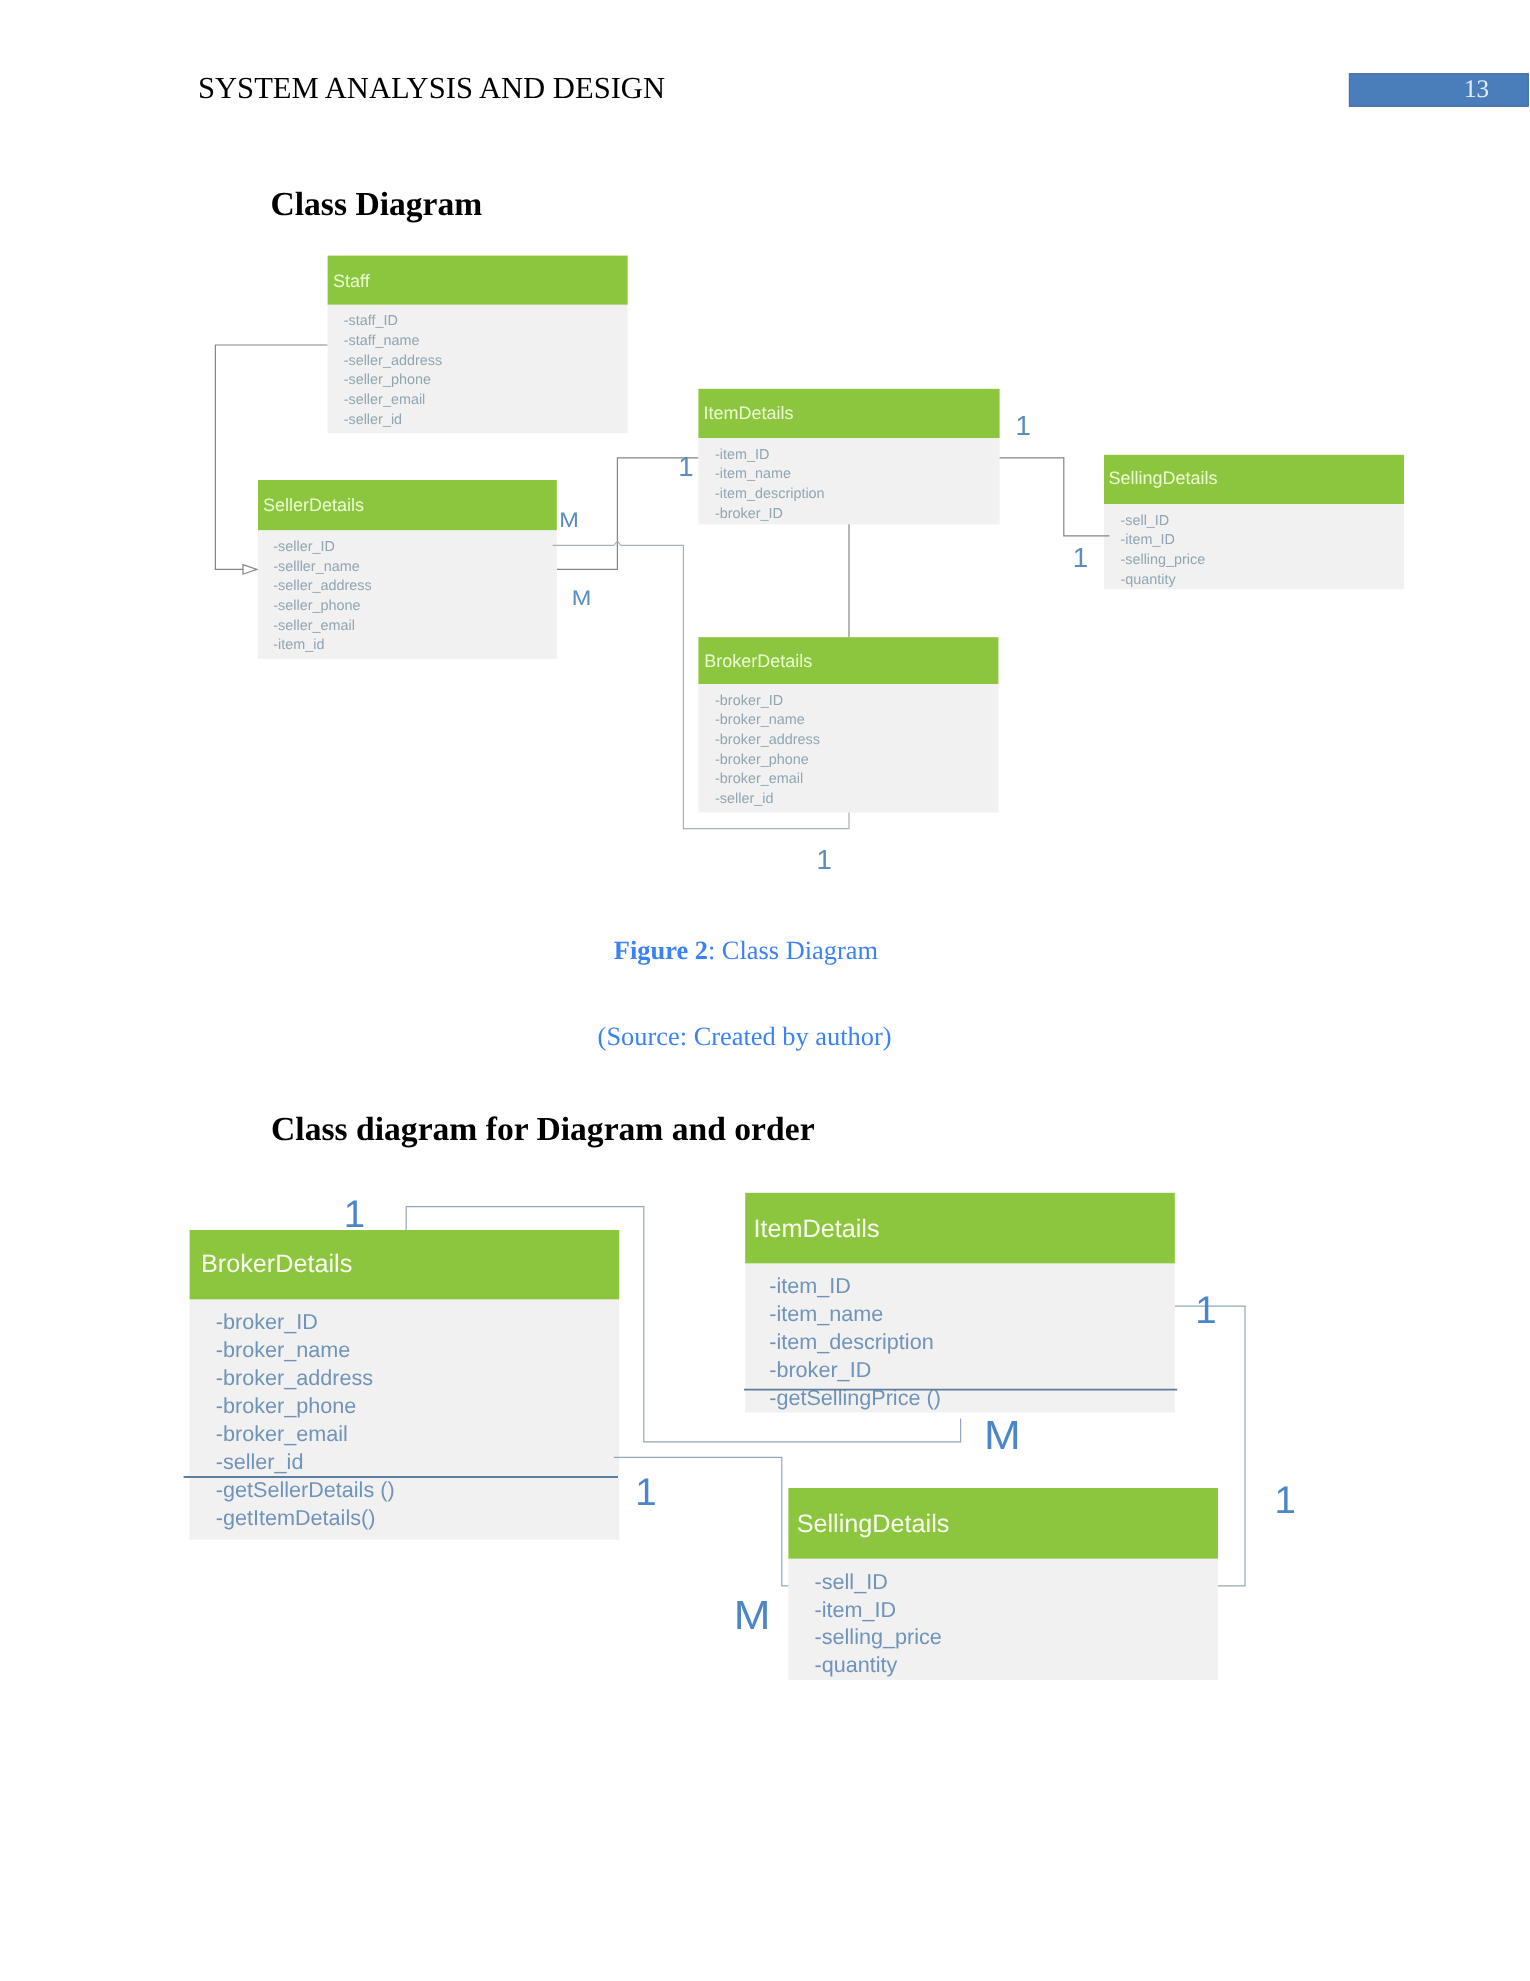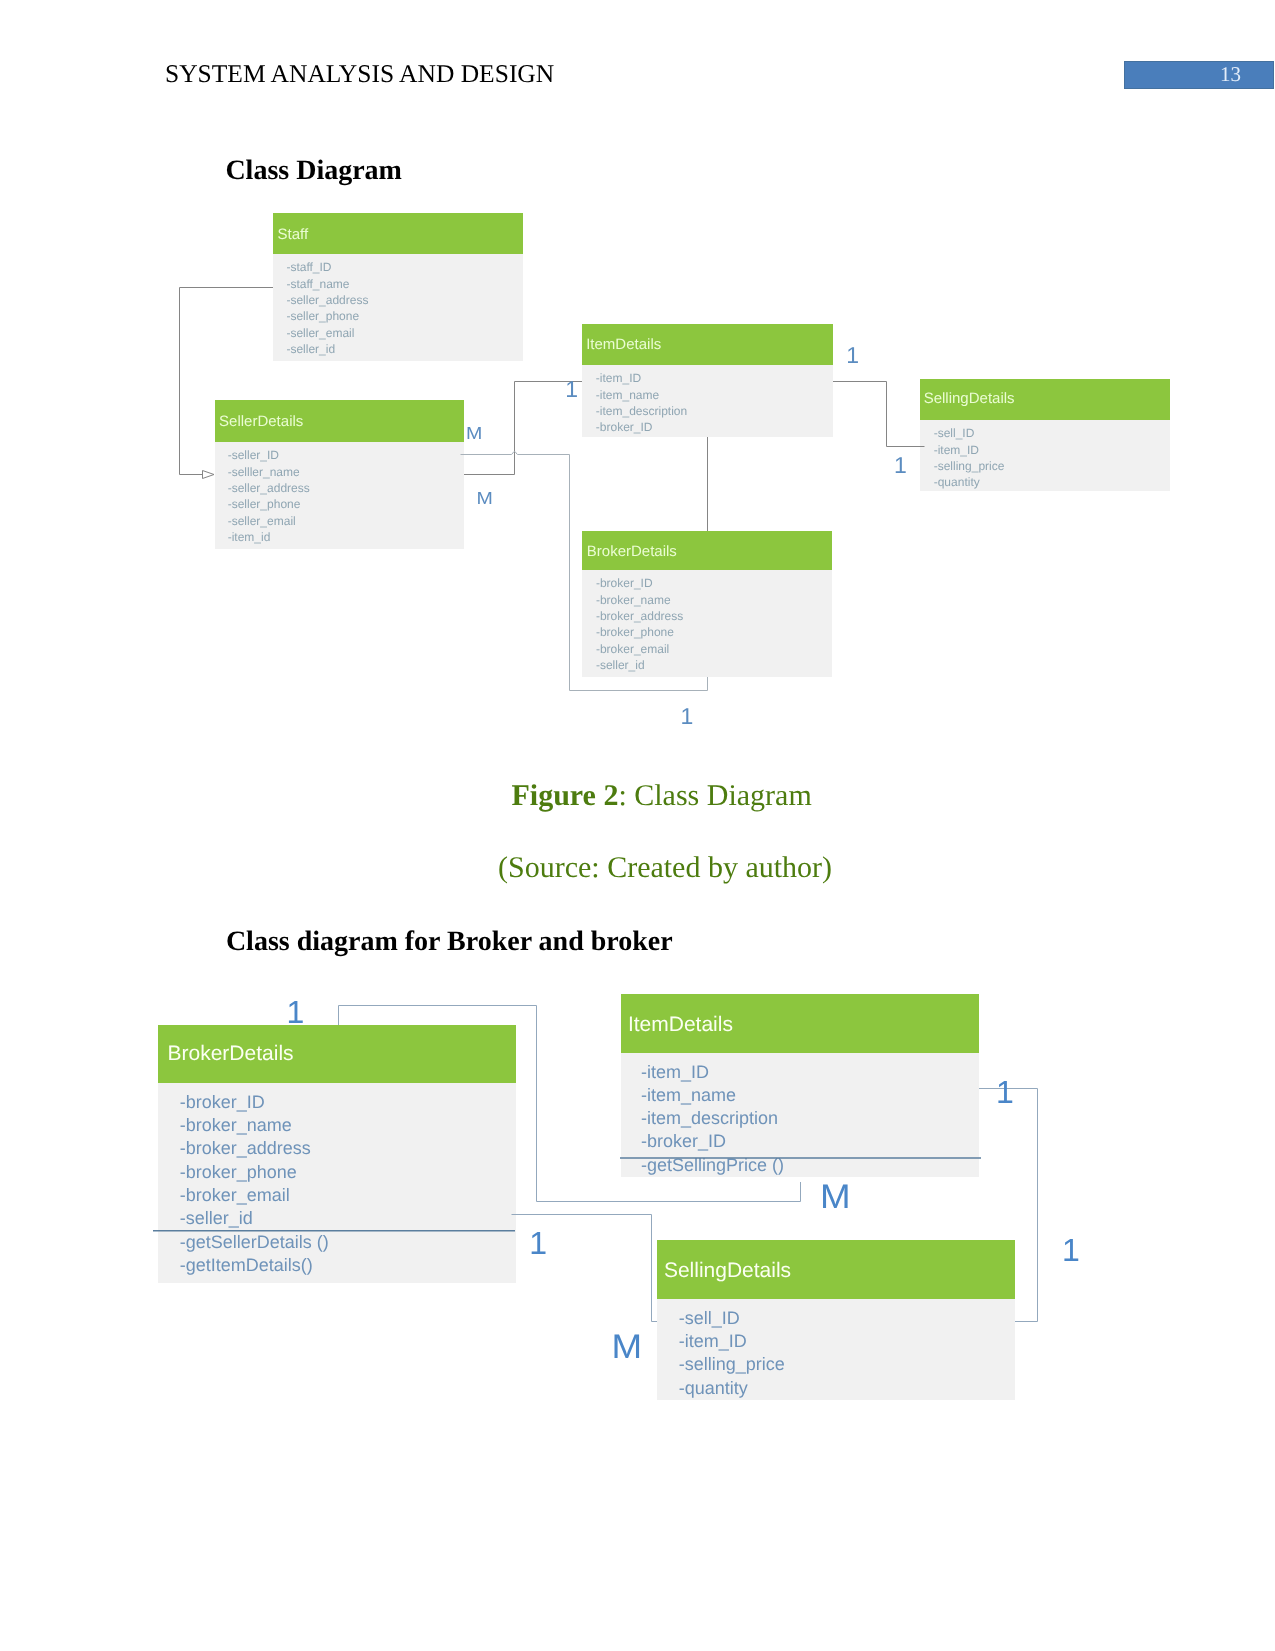--- a/index.html
+++ b/index.html
@@ -10,21 +10,21 @@
   .page{position:absolute;left:0;top:0;width:1275px;height:1651px;}
 
   .hdr-title{position:absolute;left:165px;top:59px;font-size:25.5px;color:#000;
              letter-spacing:0px;white-space:nowrap;}
   .pagenum-box{position:absolute;left:1124px;top:61px;width:150px;height:28px;background:#4a7ebb;
                box-shadow:inset 0 0 0 1px #44719f;}
   .pagenum{position:absolute;left:1124px;top:61px;width:117px;height:28px;
            font-size:21px;color:#e3edf9;text-align:right;line-height:26px;}
 
   .h2{position:absolute;font-weight:bold;font-size:28px;color:#000;white-space:nowrap;}
-  .cap{position:absolute;font-size:30px;color:#4d7c0f;white-space:nowrap;}
+  .cap{position:absolute;font-size:22px;color:#3b82f6;white-space:nowrap;}
   .cap .b{font-weight:bold;}
 
   svg{position:absolute;display:block;}
   .cls-title{font-family:"Liberation Sans",sans-serif;fill:#eafcd2;}
   .cls-attr{font-family:"Liberation Sans",sans-serif;fill:#90a6b3;}
   #d2 .cls-attr{fill:#6f93b9;}
   #d2 .cls-title{fill:#fbfff2;}
   .mult{font-family:"Liberation Sans",sans-serif;fill:#5b8cc0;}
   #d2 .mult{fill:#4a86c8;}
 </style>
@@ -106,21 +106,21 @@
       <text x="316.5" y="304.2" class="mult" font-size="17.5" transform="translate(316.5 304.2) scale(1.12 1) translate(-316.5 -304.2)">M</text>
       <text x="686.3" y="162.5" class="mult" font-size="23">1</text>
       <text x="734" y="272.6" class="mult" font-size="23">1</text>
       <text x="520.5" y="524.4" class="mult" font-size="23">1</text>
     </svg>
 
   <div class="cap" style="left:511.5px;top:778.8px;"><span class="b">Figure 2</span><span>: Class Diagram</span></div>
 
   <div class="cap" style="left:498px;top:850.5px;">(Source: Created by author)</div>
 
-  <div class="h2" style="left:225.9px;top:926px;">Class diagram for Broker and broker</div>
+  <div class="h2" style="left:225.9px;top:926px;">Class diagram for Diagram and order</div>
 
   <svg id="d2" width="960" height="440" viewBox="0 0 960 440" style="left:140px;top:980px;">
       <g>
         <path d="M198.5 45 V25.5 H396.5 V221.5 H660.5 V202" fill="none" stroke="#93A8BD" stroke-width="1"></path>
         <path d="M839 108.5 H897.5 V341.5 H875" fill="none" stroke="#93A8BD" stroke-width="1"></path>
       </g>
       <g>
         <rect x="18" y="45" width="358" height="58" fill="#8CC63E"></rect>
         <rect x="18" y="103" width="358" height="200" fill="#F1F1F1"></rect>
         <text x="27.5" y="80.2" class="cls-title" font-size="21">BrokerDetails</text>

